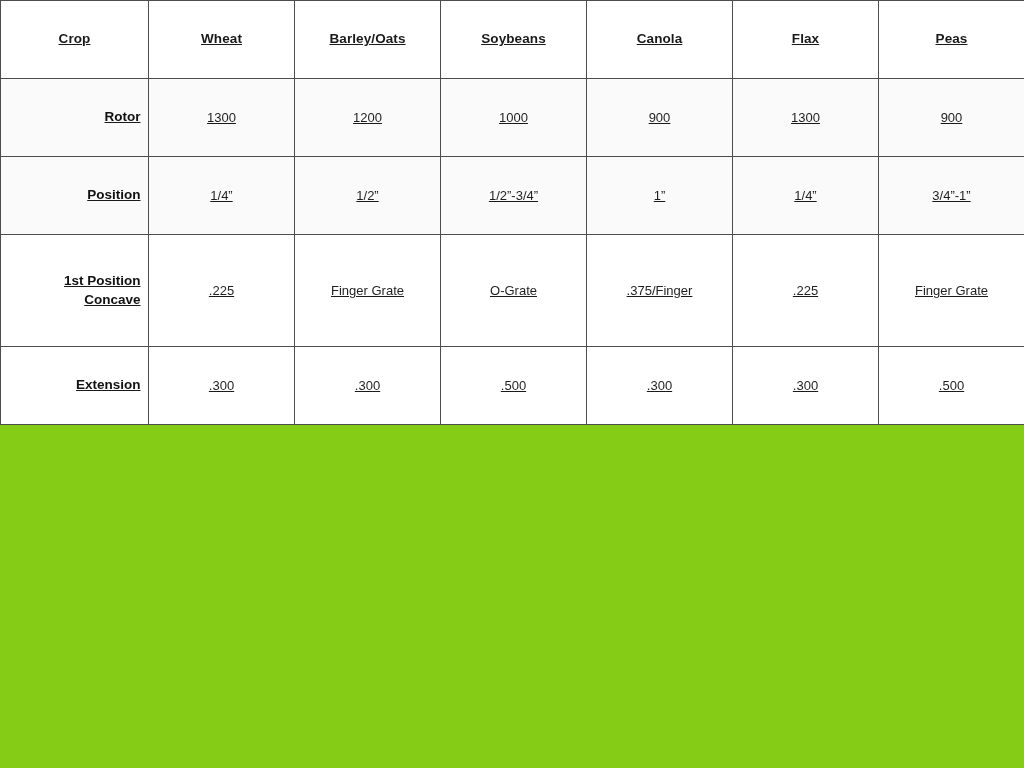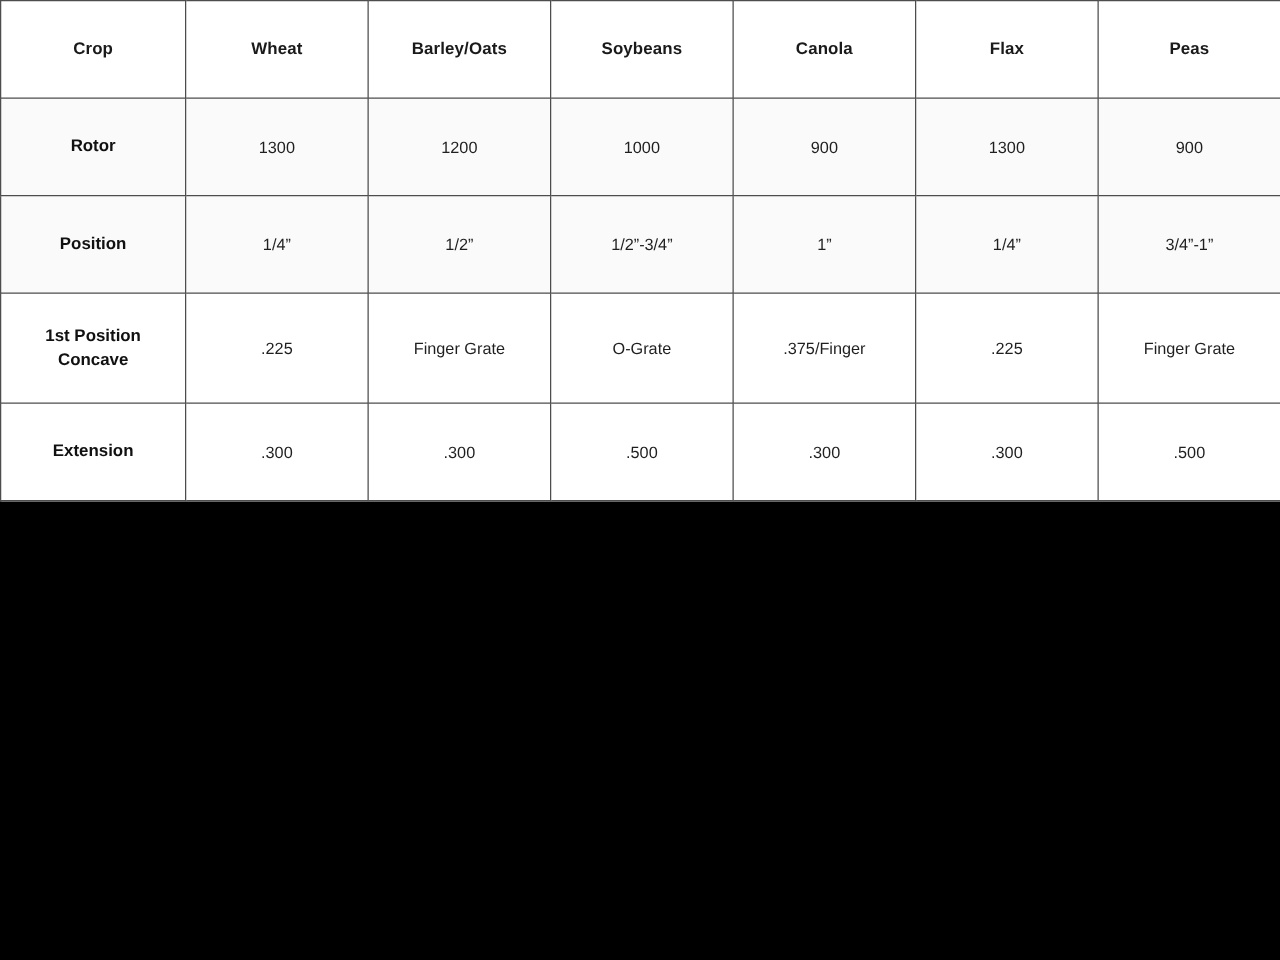--- a/index.html
+++ b/index.html
@@ -12,22 +12,23 @@
     height: 768px;
     overflow: hidden;
     font-family: "Liberation Sans", sans-serif;
     color: #1a1a1a;
   }
 
   .sheet {
     width: 1024px;
     height: 768px;
     box-sizing: border-box;
-    background: #000000;
+    background: #84cc16;
     position: relative;
+    text-decoration: underline;
   }
 
   table.settings-table {
     width: 1024px;
     border-collapse: collapse;
     table-layout: fixed;
     background: #ffffff;
   }
 
   table.settings-table col.c-label { width: 148px; }
@@ -51,21 +52,21 @@
 
   thead th {
     height: 78px;
     font-size: 13.5px;
     font-weight: 700;
     background: #ffffff;
     letter-spacing: 0.1px;
   }
 
   tbody tr { height: 78px; }
-  tbody tr.tall { height: 88px; margin-top: 12px; }
+  tbody tr.tall { height: 112px; margin-top: 12px; }
 
   tbody td {
     font-size: 13px;
     font-weight: 400;
     color: #1f1f1f;
   }
 
   tbody td.row-label {
     font-weight: 700;
     font-size: 13.5px;
@@ -74,20 +75,21 @@
 
   tbody tr.shade > td { background: #fafafa; }
   tbody tr.plain > td { background: #ffffff; }
 
   tbody tr.shade { border-top: 1px solid #4d4d4d; }
 
   .row-label-inner {
     display: block;
     max-width: 132px;
     margin: 0 auto;
+    text-align: right;
   }
 </style>
 </head>
 <body>
 
 <div class="sheet">
 
   <table class="settings-table">
     <colgroup>
       <col class="c-label">

